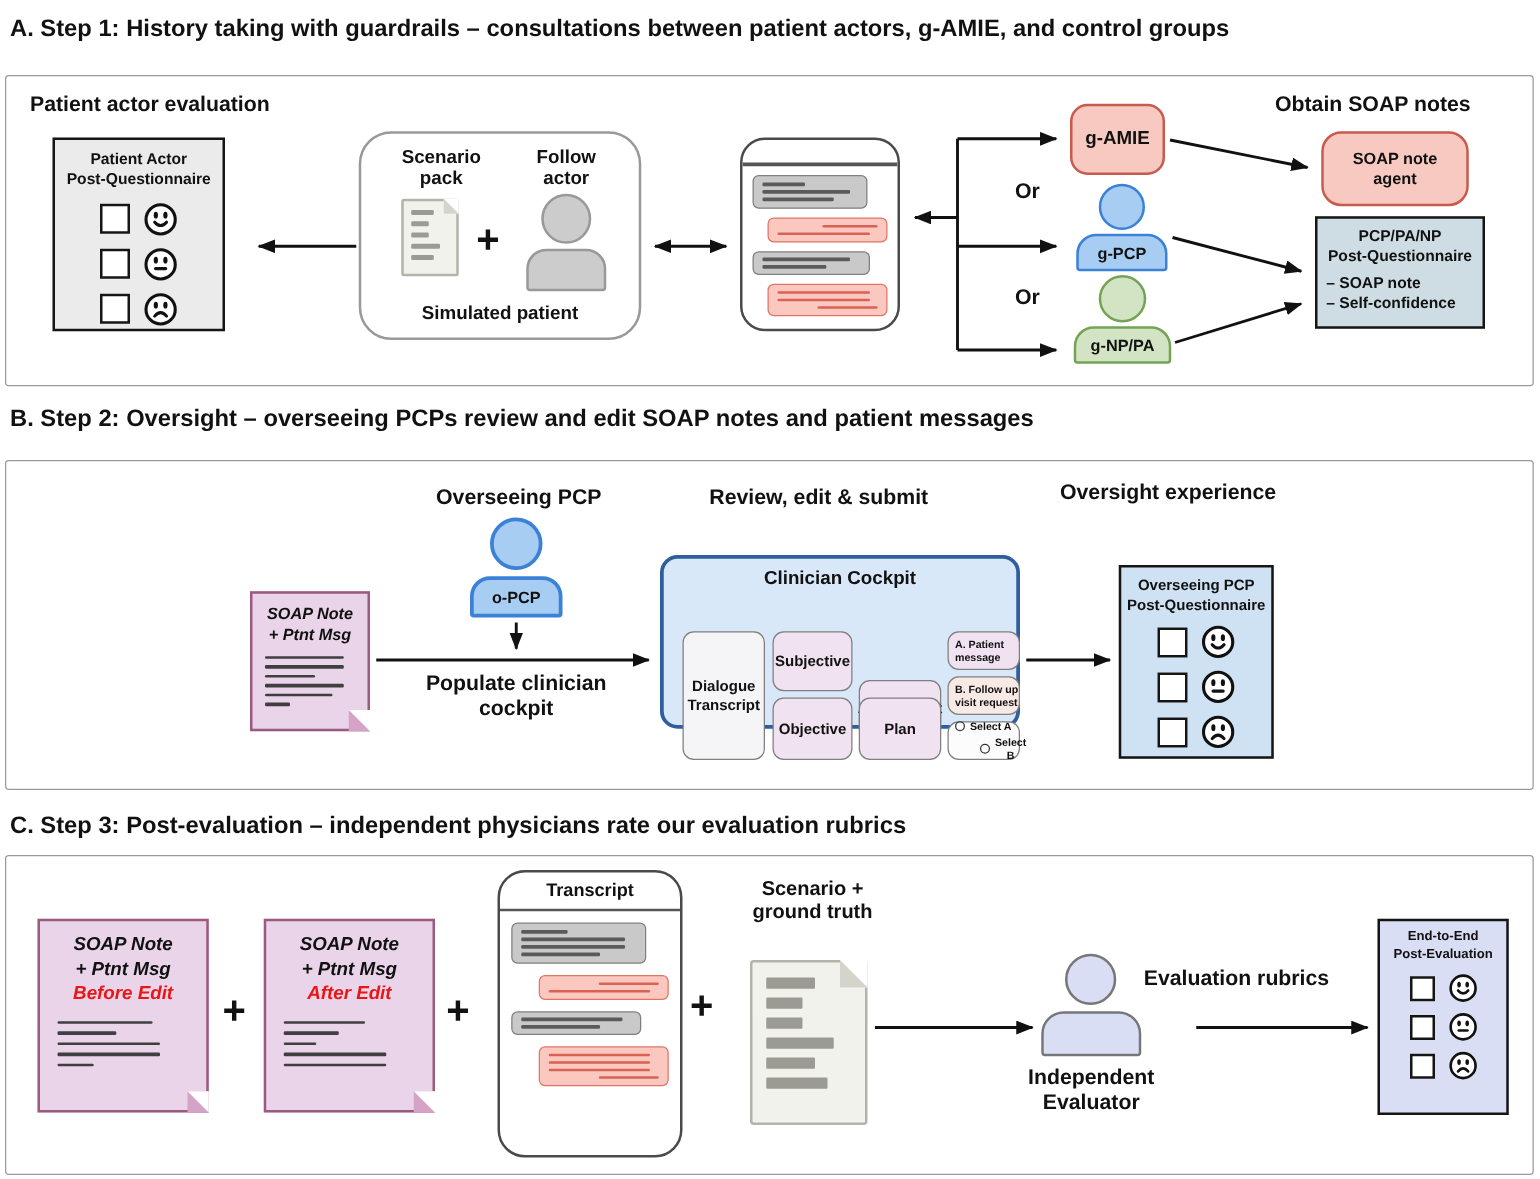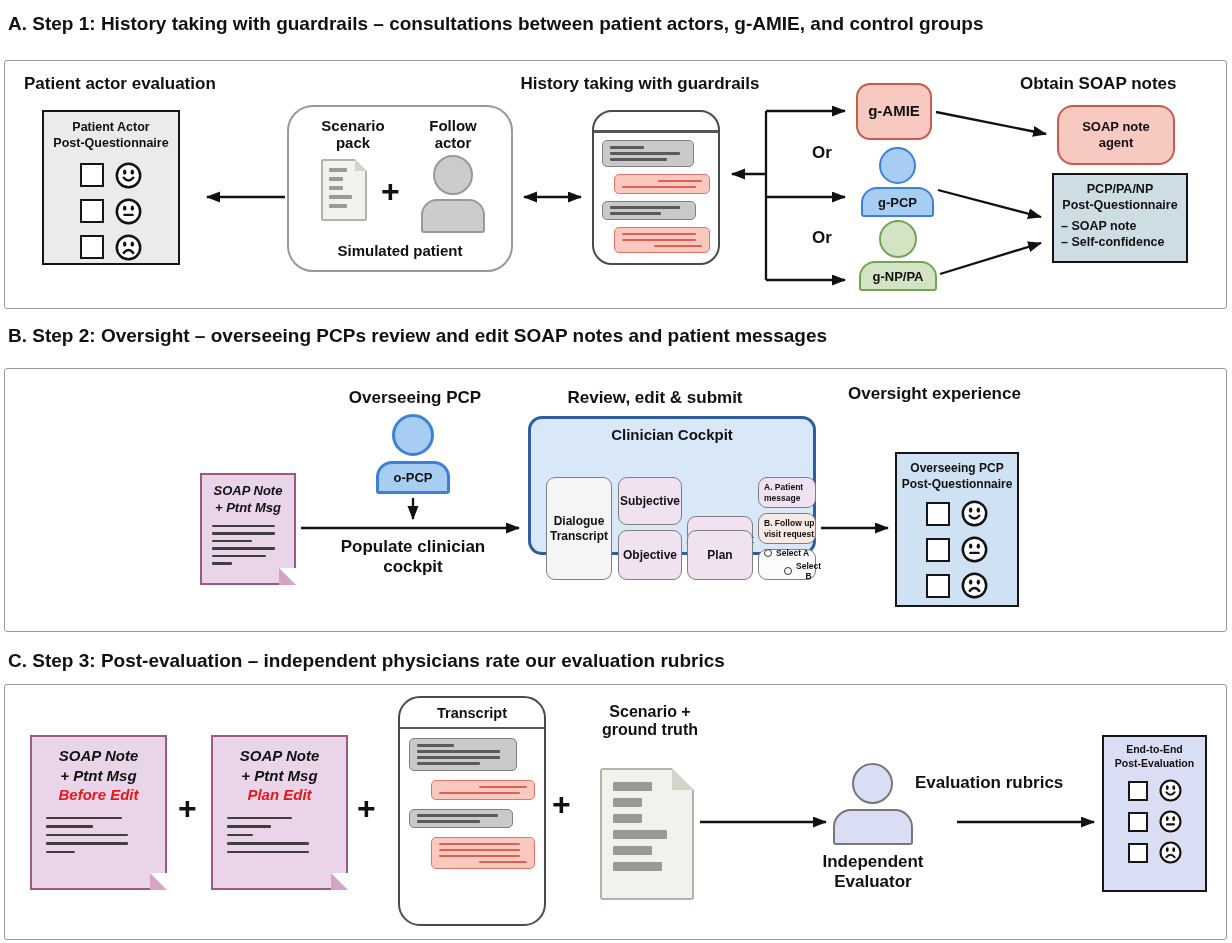--- a/index.html
+++ b/index.html
@@ -130,21 +130,20 @@
     </div>
     <div class="plus" style="left:92px;top:66px;">+</div>
 
     <div>
       <div class="head" style="left:144px;top:48px;width:40px;height:40px;background:var(--person-gray);border:2.5px solid var(--person-gray-border);"></div>
       <div class="pbody" style="left:132px;top:92px;width:64px;height:34px;background:var(--person-gray);border:2.5px solid var(--person-gray-border);"></div>
     </div>
     <div class="abs hdr" style="left:0;top:135px;width:100%;font-size:15px;">Simulated patient</div>
   </div>
 
-  <div class="abs hdr" style="left:490px;top:74px;width:300px;">History taking with guardrails</div>
 
   <div class="phone" style="left:592px;top:110px;width:128px;height:155px;">
     <div class="phone-head"></div>
     <div class="phone-body">
       <div class="bub gray" style="width:92px;">
         <div class="ln" style="width:45%;"></div>
           <div class="ln" style="width:92%;"></div>
           <div class="ln" style="width:75%;"></div>
       </div>
       <div class="bub red rgt" style="width:96px;margin-top:7px;">
@@ -216,21 +215,21 @@
     </div>
     <div class="fold-br"></div>
   </div>
 
   <div class="abs hdr" style="left:318px;top:537px;width:190px;">
     <span>Populate clinician</span><br><span>cockpit</span>
   </div>
 
   <div class="abs hdr" style="left:545px;top:388px;width:220px;">Review, edit &amp; submit</div>
 
-  <div class="abs" style="left:528px;top:416px;width:288px;height:139px;background:var(--cockpit-fill);border:3px solid var(--cockpit-border);border-radius:14px;box-sizing:border-box;">
+  <div class="abs" style="left:528px;top:444px;width:288px;height:139px;background:var(--cockpit-fill);border:3px solid var(--cockpit-border);border-radius:14px;box-sizing:border-box;">
     <div class="ctr" style="font-weight:bold;font-size:15px;margin-top:7px;">Clinician Cockpit</div>
     <div class="cock-cell" style="left:15px;top:58px;width:66px;height:103px;background:var(--cell-gray);font-size:12px;">
       <span><span>Dialogue</span><br><span>Transcript</span></span>
     </div>
     <div class="cock-cell" style="left:87px;top:58px;width:64px;height:48px;background:var(--cell-lavender);font-size:12px;">Subjective</div>
     <div class="cock-cell" style="left:156px;top:58px;width:66px;height:48px;background:var(--cell-lavender);font-size:11.5px;margin-top:39px;">Assessment</div>
     <div class="cock-cell" style="left:87px;top:111px;width:64px;height:50px;background:var(--cell-lavender);font-size:12px;">Objective</div>
     <div class="cock-cell" style="left:156px;top:111px;width:66px;height:50px;background:var(--cell-lavender);font-size:12px;">Plan</div>
     <div class="cock-cell" style="left:227px;top:58px;width:58px;height:31px;background:var(--cell-lavender);font-size:8.5px;justify-content:flex-start;padding-left:5px;text-align:left;">
       <span><span>A. Patient</span><br><span>message</span></span>
@@ -301,21 +300,21 @@
       <div class="dl" style="width:28%;"></div>
     </div>
     <div class="fold-br"></div>
   </div>
 
   <div class="plus" style="left:178px;top:790px;">+</div>
 
   <div class="doc" style="left:211px;top:735px;width:137px;height:155px;background:var(--purple-fill);border:2.5px solid var(--purple-border);">
     <div class="ctr" style="font-weight:bold;font-style:italic;font-size:15px;margin-top:9px;line-height:1.3;">
       <span>SOAP Note</span><br><span>+ Ptnt Msg</span><br>
-      <span class="red-it">Plan Edit</span>
+      <span class="red-it">After Edit</span>
     </div>
     <div style="padding:12px 14px 0;display:flex;flex-direction:column;gap:6px;">
       <div class="dl" style="width:62%;"></div>
         <div class="dl" style="width:42%;"></div>
       <div class="dl" style="width:25%;"></div>
         <div class="dl" style="width:78%;"></div>
       <div class="dl" style="width:78%;"></div>
     </div>
     <div class="fold-br"></div>
   </div>

